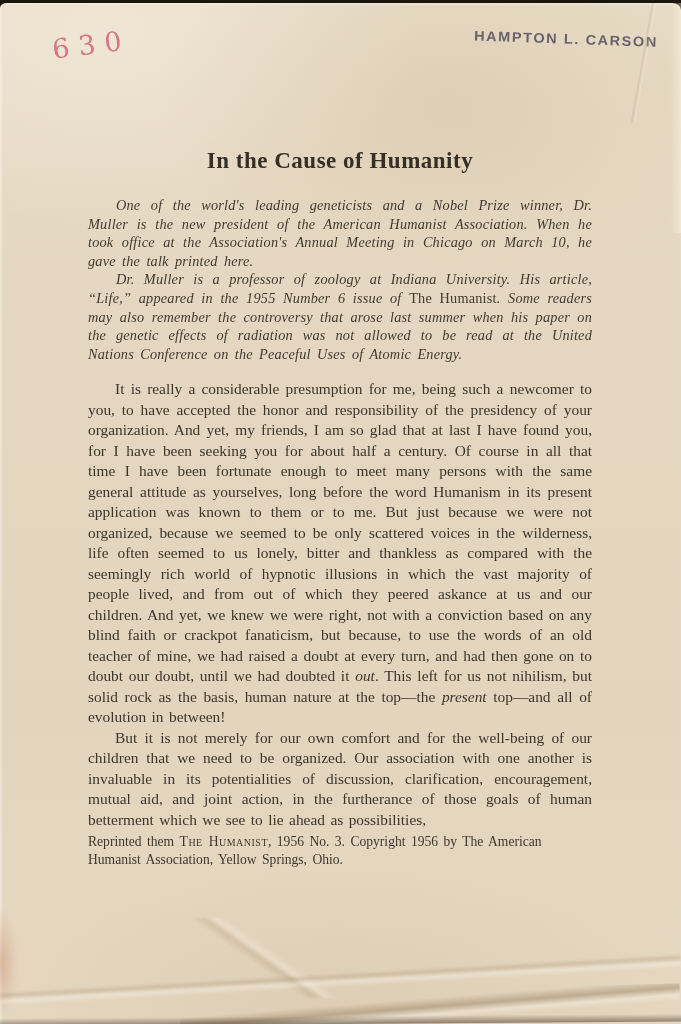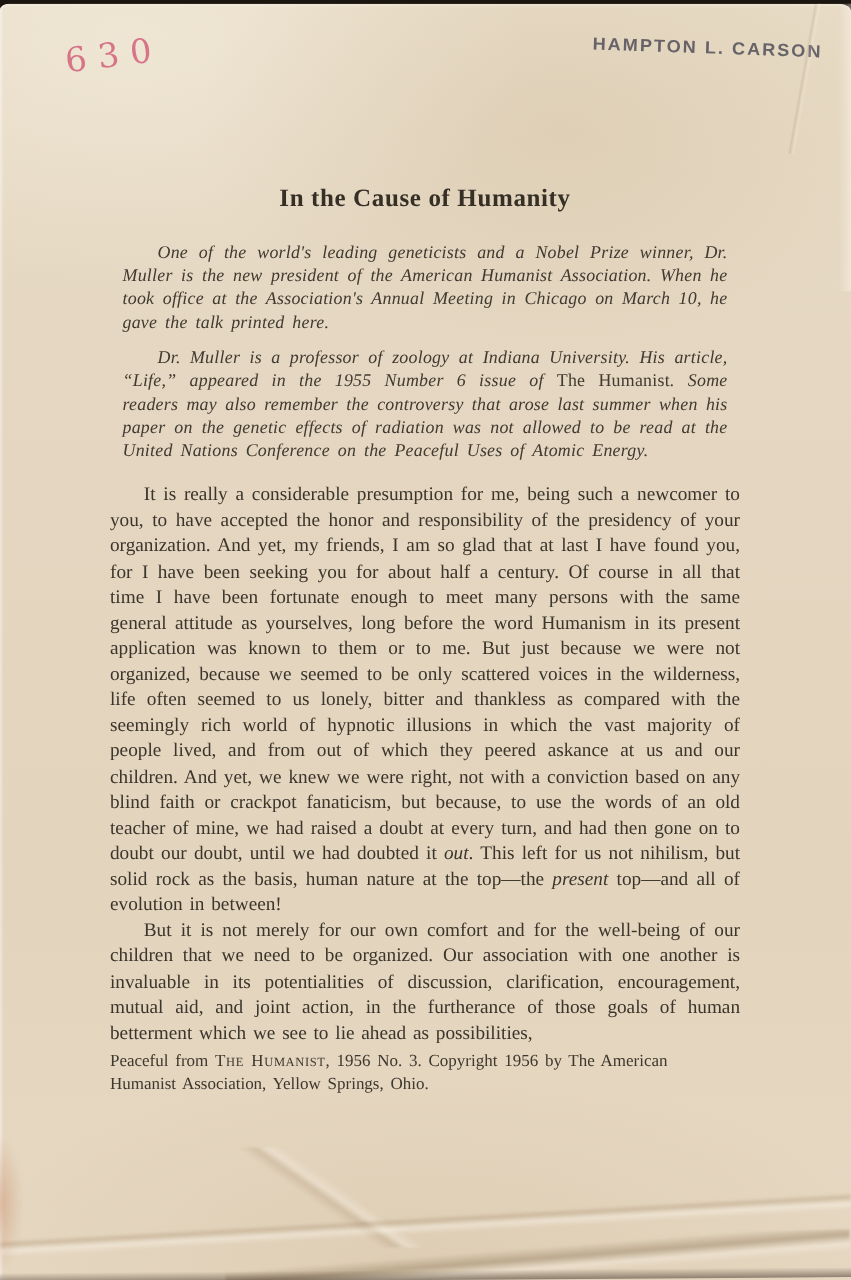--- a/index.html
+++ b/index.html
@@ -34,31 +34,31 @@
   }
   
   .eyebrow{
     position:absolute;right:108px;top:81px;text-align:right;
     font-style:italic;font-weight:bold;font-size:17px;line-height:19px;
     color:#39332a;letter-spacing:0.3px;
   }
   .content{position:absolute;left:88px;top:0;width:504px;color:#3c362c;}
   .title{
     margin:145px 0 0 0;text-align:center;font-weight:bold;
-    font-size:20px;letter-spacing:0.5px;color:#352f26;
+    font-size:23px;letter-spacing:0.5px;color:#352f26;
   }
   .byline{
     margin-top:7px;text-align:center;
     font-variant:small-caps;font-variant-caps:small-caps;
     font-size:15px;letter-spacing:2.5px;color:#3a342b;
   }
   
   .intro{margin-top:22px;font-style:italic;}
   .intro p{
-    margin:10px;font-size:14.3px;line-height:18.6px;
+    margin:0;font-size:14.3px;line-height:18.6px;
     text-align:justify;text-indent:28px;
     word-spacing:2.5px;letter-spacing:0.2px;color:#413a30;font-family:Liberation Serif, serif;
   }
   
   .bodytext{margin-top:16px;}
   .bodytext p{
     margin:0;font-size:15.4px;line-height:20.5px;
     text-align:justify;text-indent:27px;
     word-spacing:1.6px;color:#3b352b;
   }
@@ -131,21 +131,21 @@
     <div class="intro">
       <p><span>One of the world's leading geneticists and a Nobel Prize winner, Dr. Muller is the new president of the American Humanist Association. When he took office at the Association's Annual Meeting in Chicago on March 10, he gave the talk printed here.</span></p>
       <p><span>Dr. Muller is a professor of zoology at Indiana University. His article, “Life,” appeared in the 1955 Number 6 issue of </span><span class="run-r">The Humanist</span><span>. Some readers may also remember the controversy that arose last summer when his paper on the genetic effects of radiation was not allowed to be read at the United Nations Conference on the Peaceful Uses of Atomic Energy.</span></p>
     </div>
 
     <div class="bodytext">
       <p><span>It is really a considerable presumption for me, being such a newcomer to you, to have accepted the honor and responsibility of the presidency of your organization. And yet, my friends, I am so glad that at last I have found you, for I have been seeking you for about half a century. Of course in all that time I have been fortunate enough to meet many persons with the same general attitude as yourselves, long before the word Humanism in its present application was known to them or to me. But just because we were not organized, because we seemed to be only scattered voices in the wilderness, life often seemed to us lonely, bitter and thankless as compared with the seemingly rich world of hypnotic illusions in which the vast majority of people lived, and from out of which they peered askance at us and our children. And yet, we knew we were right, not with a conviction based on any blind faith or crackpot fanaticism, but because, to use the words of an old teacher of mine, we had raised a doubt at every turn, and had then gone on to doubt our doubt, until we had doubted it </span><span class="run-i">out</span><span>. This left for us not nihilism, but solid rock as the basis, human nature at the top—the </span><span class="run-i">present</span><span> top—and all of evolution in between!</span></p>
       <p><span>But it is not merely for our own comfort and for the well-being of our children that we need to be organized. Our association with one another is invaluable in its potentialities of discussion, clarification, encouragement, mutual aid, and joint action, in the furtherance of those goals of human betterment which we see to lie ahead as possibilities,</span></p>
     </div>
 
-    <div class="credit"><span>Peaceful from </span><span class="run-sc">The Humanist</span><span>, 1956 No. 3.  Copyright 1956 by The American Humanist Association, Yellow Springs, Ohio.</span></div>
+    <div class="credit"><span>Reprinted them </span><span class="run-sc">The Humanist</span><span>, 1956 No. 3.  Copyright 1956 by The American Humanist Association, Yellow Springs, Ohio.</span></div>
 
   </div>
 
   <div class="crease c-topleft"></div>
   <div class="crease c-topright"></div>
   <div class="crease c-rightedge"></div>
   <div class="crease c-bottomdiag"></div>
   <div class="crease c-bottomband"></div>
   <div class="crease c-bottomband2"></div>
   <div class="crease stain-left"></div>

